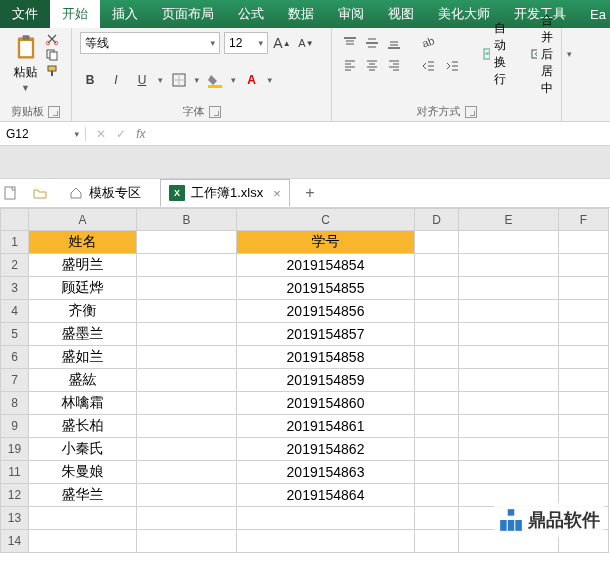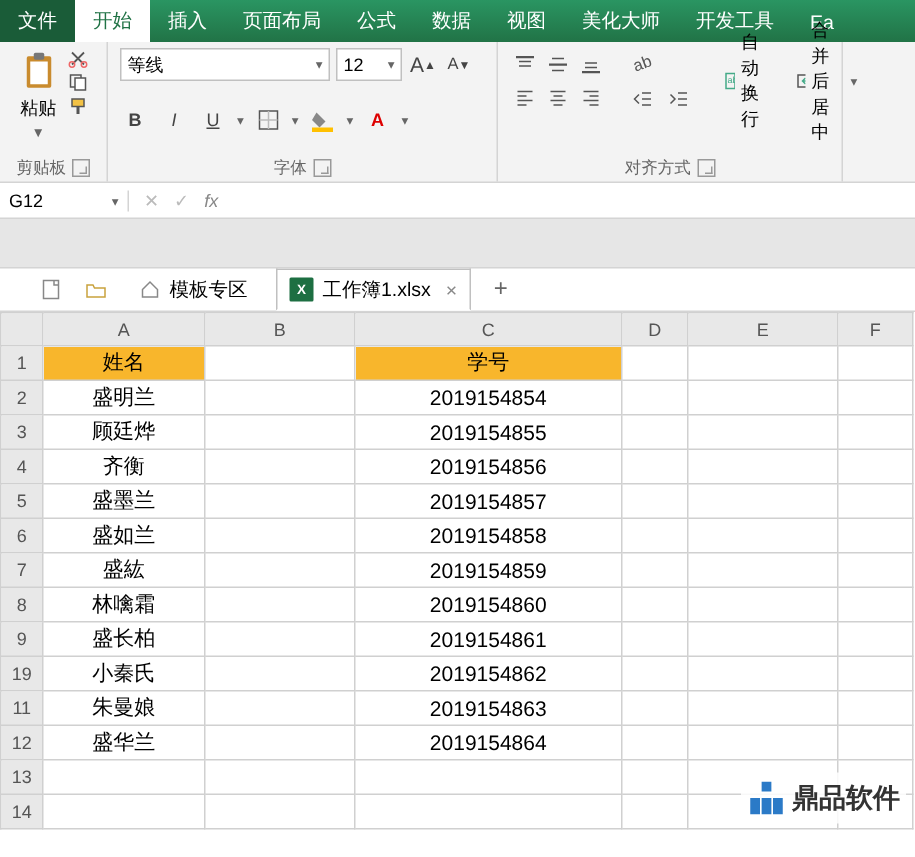--- a/index.html
+++ b/index.html
@@ -22,49 +22,50 @@
 .sizesel{width:44px;height:22px;border:1px solid #c0c0c0;background:#fff;padding:0 4px;display:flex;align-items:center;justify-content:space-between;font-size:12px}
 .ibtn{width:20px;height:20px;display:flex;align-items:center;justify-content:center;color:#444}
 .aligngrid{display:grid;grid-template-columns:repeat(3,20px);grid-template-rows:repeat(2,20px);gap:2px}
 .aligncell{display:flex;align-items:center;justify-content:center}
 .wrapbtn{display:flex;align-items:center;gap:4px;height:24px;padding:0 6px;border:1px solid transparent;font-size:12px}
 .namebox{display:flex;height:24px;border-bottom:1px solid #d4d4d4;background:#fff;align-items:center}
 .nbcell{width:86px;border-right:1px solid #d4d4d4;display:flex;align-items:center;justify-content:space-between;padding:0 6px;font-size:12px}
 .fxicons{display:flex;gap:10px;padding:0 10px;color:#888;align-items:center}
 .fxbar{flex:1;padding:0 6px}
 .gap{height:32px;background:#e6e6e6}
-.doctabs{height:30px;background:#fff;border-top:1px solid #d4d4d4;border-bottom:1px solid #d4d4d4;display:flex;align-items:center;gap:10px;padding:0 24px}
+.doctabs{height:30px;background:#fff;border-top:1px solid #d4d4d4;border-bottom:1px solid #d4d4d4;display:flex;align-items:center;gap:10px;padding:0 0}
 .dtab{display:flex;align-items:center;gap:6px;padding:0 8px;height:28px;border:1px solid transparent;font-size:13px}
 .dtab.active{border:1px solid #c0c0c0;border-bottom-color:#fff;background:#fff}
 .xlicon{width:16px;height:16px;background:#1d6f42;color:#fff;font-size:9px;font-weight:bold;display:flex;align-items:center;justify-content:center;border-radius:1px}
 .sheet{position:relative}
 table.grid{border-collapse:collapse;table-layout:fixed}
 .grid th,.grid td{border:1px solid #d0d0d0;height:23px;font-size:14px;text-align:center;font-weight:normal;overflow:hidden}
 .grid thead th{background:#e8e8e8;color:#555;font-size:12px;height:22px}
 .grid .rh{background:#e8e8e8;width:28px;color:#555;font-size:12px}
 .grid .corner{background:#e8e8e8;width:28px}
 .hdr{background:#f8b62c!important}
 .colA{width:108px}.colB{width:100px}.colC{width:178px}.colD{width:44px}.colE{width:100px}.colF{width:50px}
-.logo{position:absolute;right:6px;bottom:4px;display:flex;align-items:center;gap:4px;font-size:18px;font-weight:bold;color:#333;background:rgba(255,255,255,.85);padding:4px}
+.logo{position:absolute;right:6px;bottom:16px;display:flex;align-items:center;gap:4px;font-size:18px;font-weight:bold;color:#333;background:rgba(255,255,255,.85);padding:4px}
 .logoicon{width:26px;height:26px}
 .chev{font-size:9px;color:#666}
 .dialoglauncher{width:12px;height:12px;border:1px solid #999;position:relative}
 .dialoglauncher::after{content:"";position:absolute;right:1px;bottom:1px;width:4px;height:4px;border-right:1px solid #999;border-bottom:1px solid #999}
 svg{display:block}
 </style>
 </head>
 <body>
 
 <div class="tabbar" id="tabbar">
     <div class="tab file">文件</div>
     <div class="tab active">开始</div>
     <div class="tab">插入</div>
     <div class="tab">页面布局</div>
     <div class="tab">公式</div>
     <div class="tab">数据</div>
+    <div class="tab">审阅</div>
     <div class="tab">视图</div>
     <div class="tab">美化大师</div>
     <div class="tab">开发工具</div>
     <div class="tab">Ea</div>
   </div>
 
 <div class="ribbon">
   <div class="group clipgroup">
     <div style="display:flex">
       <div class="pastebox">

